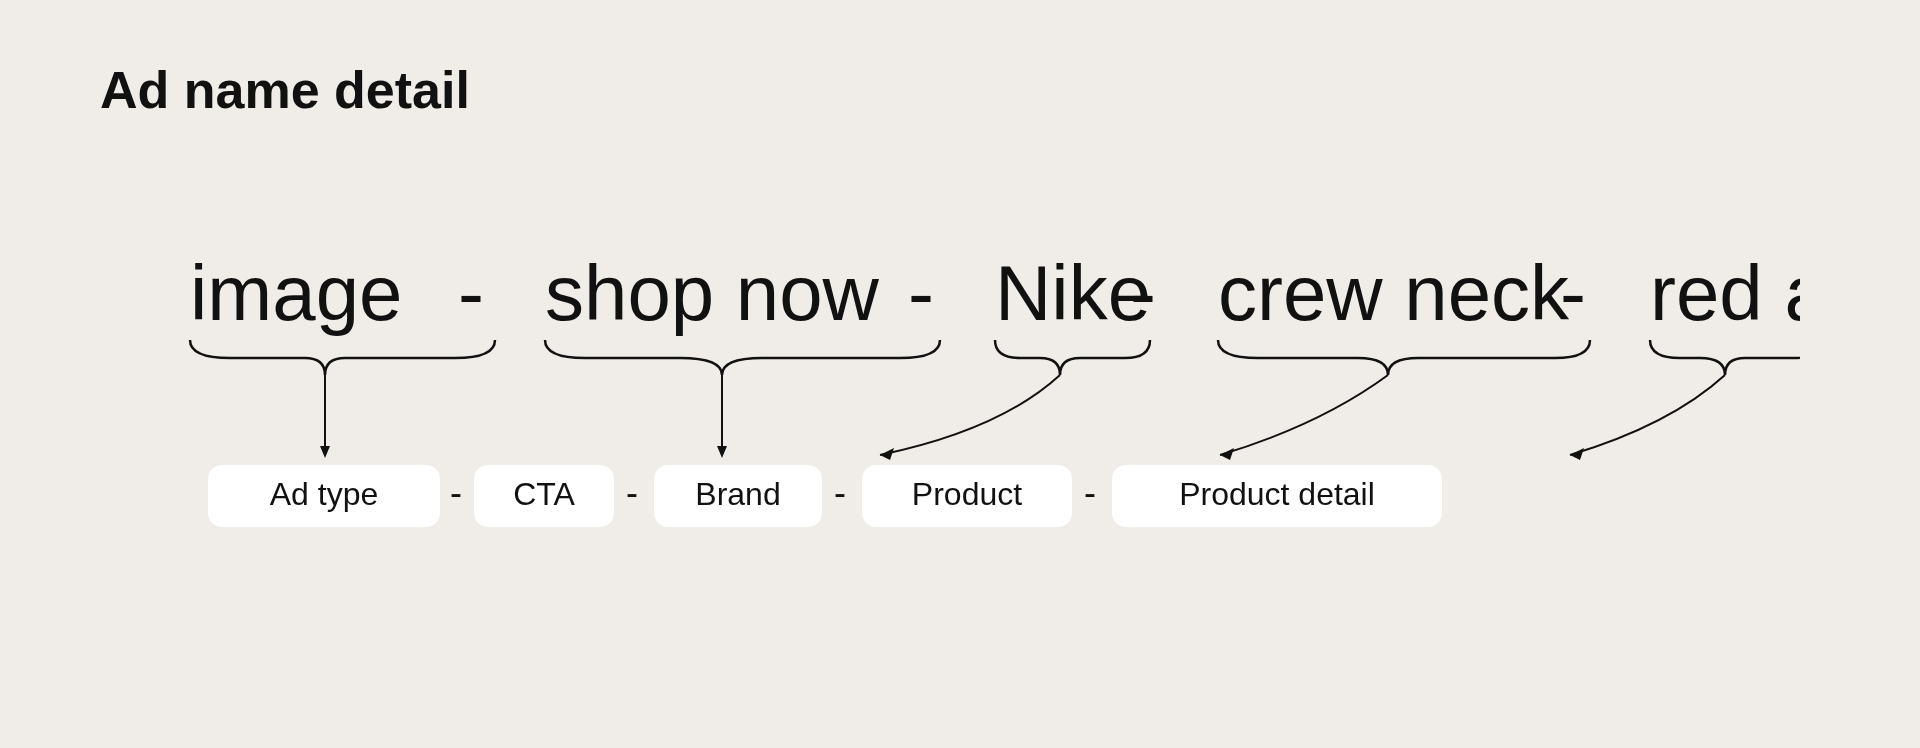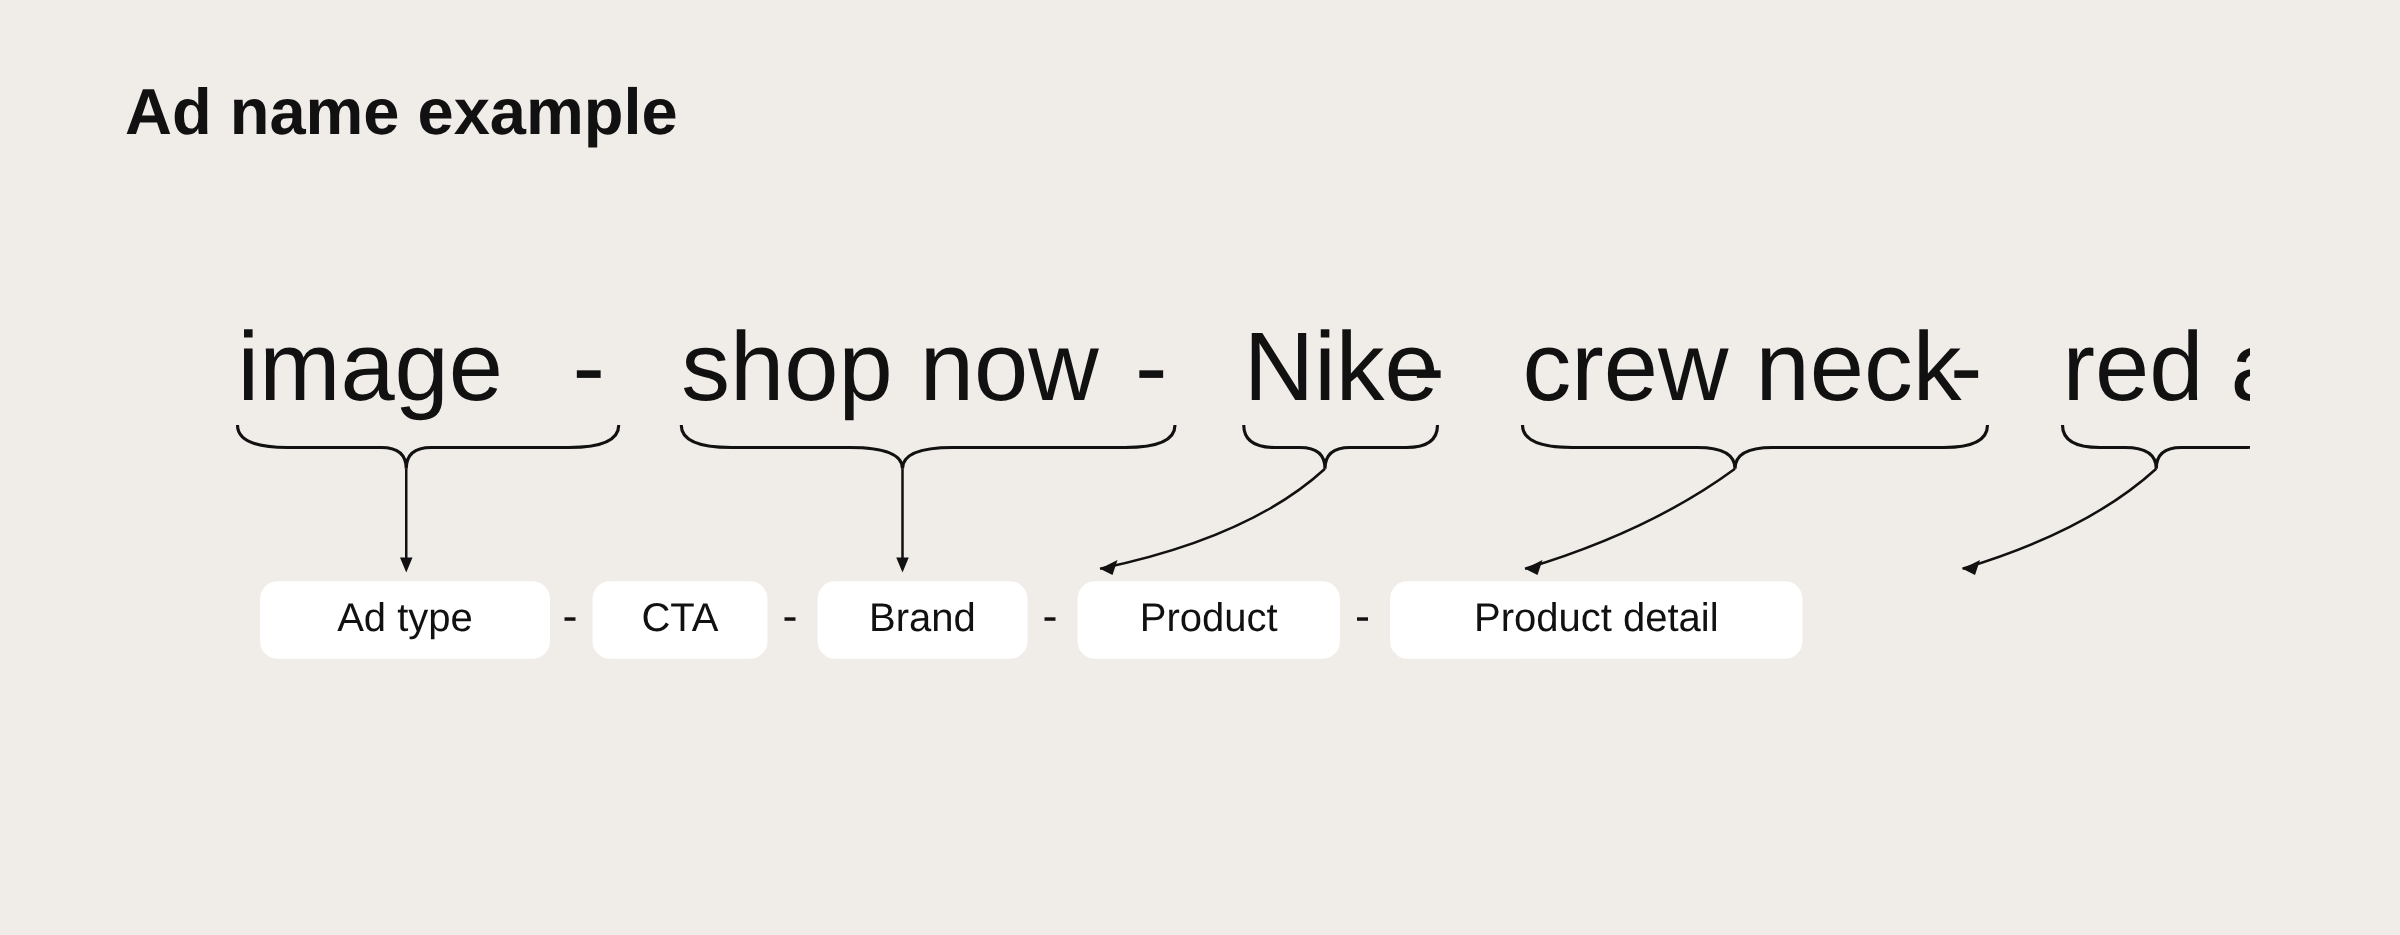--- a/index.html
+++ b/index.html
@@ -25,21 +25,21 @@
 
     
     .full-diagram {
       position: relative;
       width: 1700px;
     }
   </style>
 </head>
 <body>
 
-<h1 class="page-title">Ad name example</h1>
+<h1 class="page-title">Ad name detail</h1>
 
 <div class="full-diagram">
   
   <svg viewBox="0 0 1700 340" width="1700" height="340" xmlns="http://www.w3.org/2000/svg">
 
     <text x="90" y="120" font-size="78" font-weight="400" font-family="-apple-system, BlinkMacSystemFont, Helvetica, Arial, sans-serif" fill="#111">image</text>
 
     <text x="358" y="120" font-size="78" font-weight="400" font-family="-apple-system, BlinkMacSystemFont, Helvetica, Arial, sans-serif" fill="#111"> - </text>
 
     <text x="445" y="120" font-size="78" font-weight="400" font-family="-apple-system, BlinkMacSystemFont, Helvetica, Arial, sans-serif" fill="#111">shop now</text>

